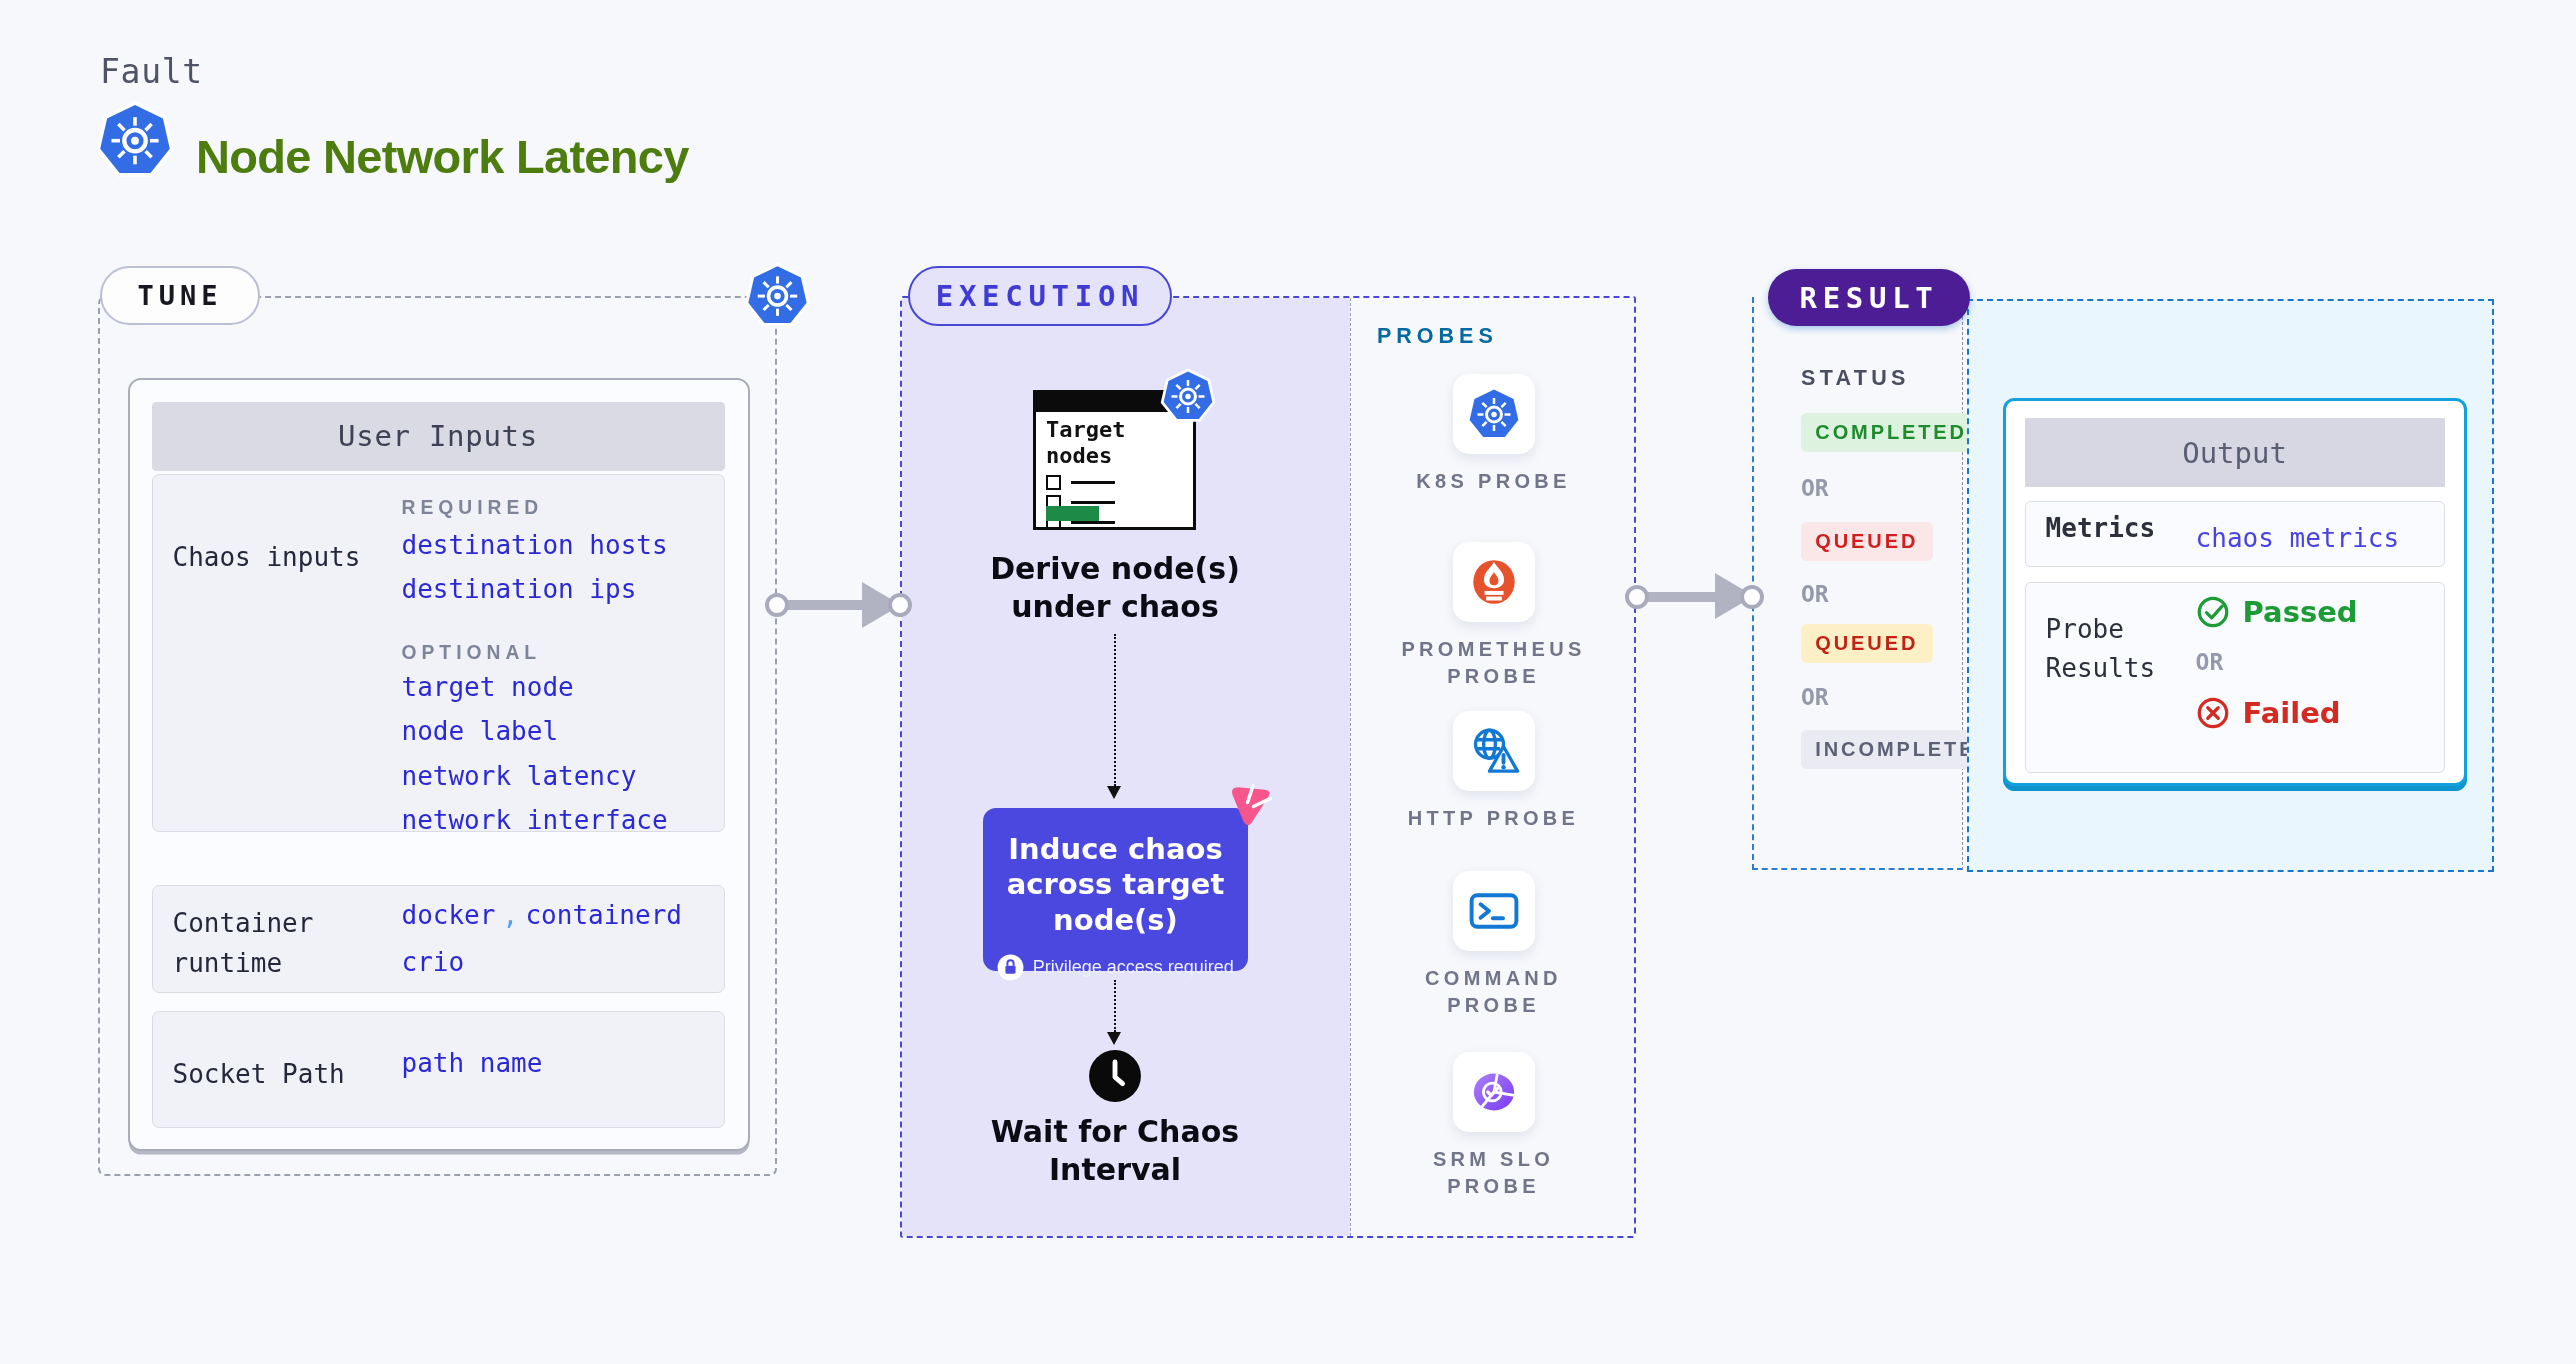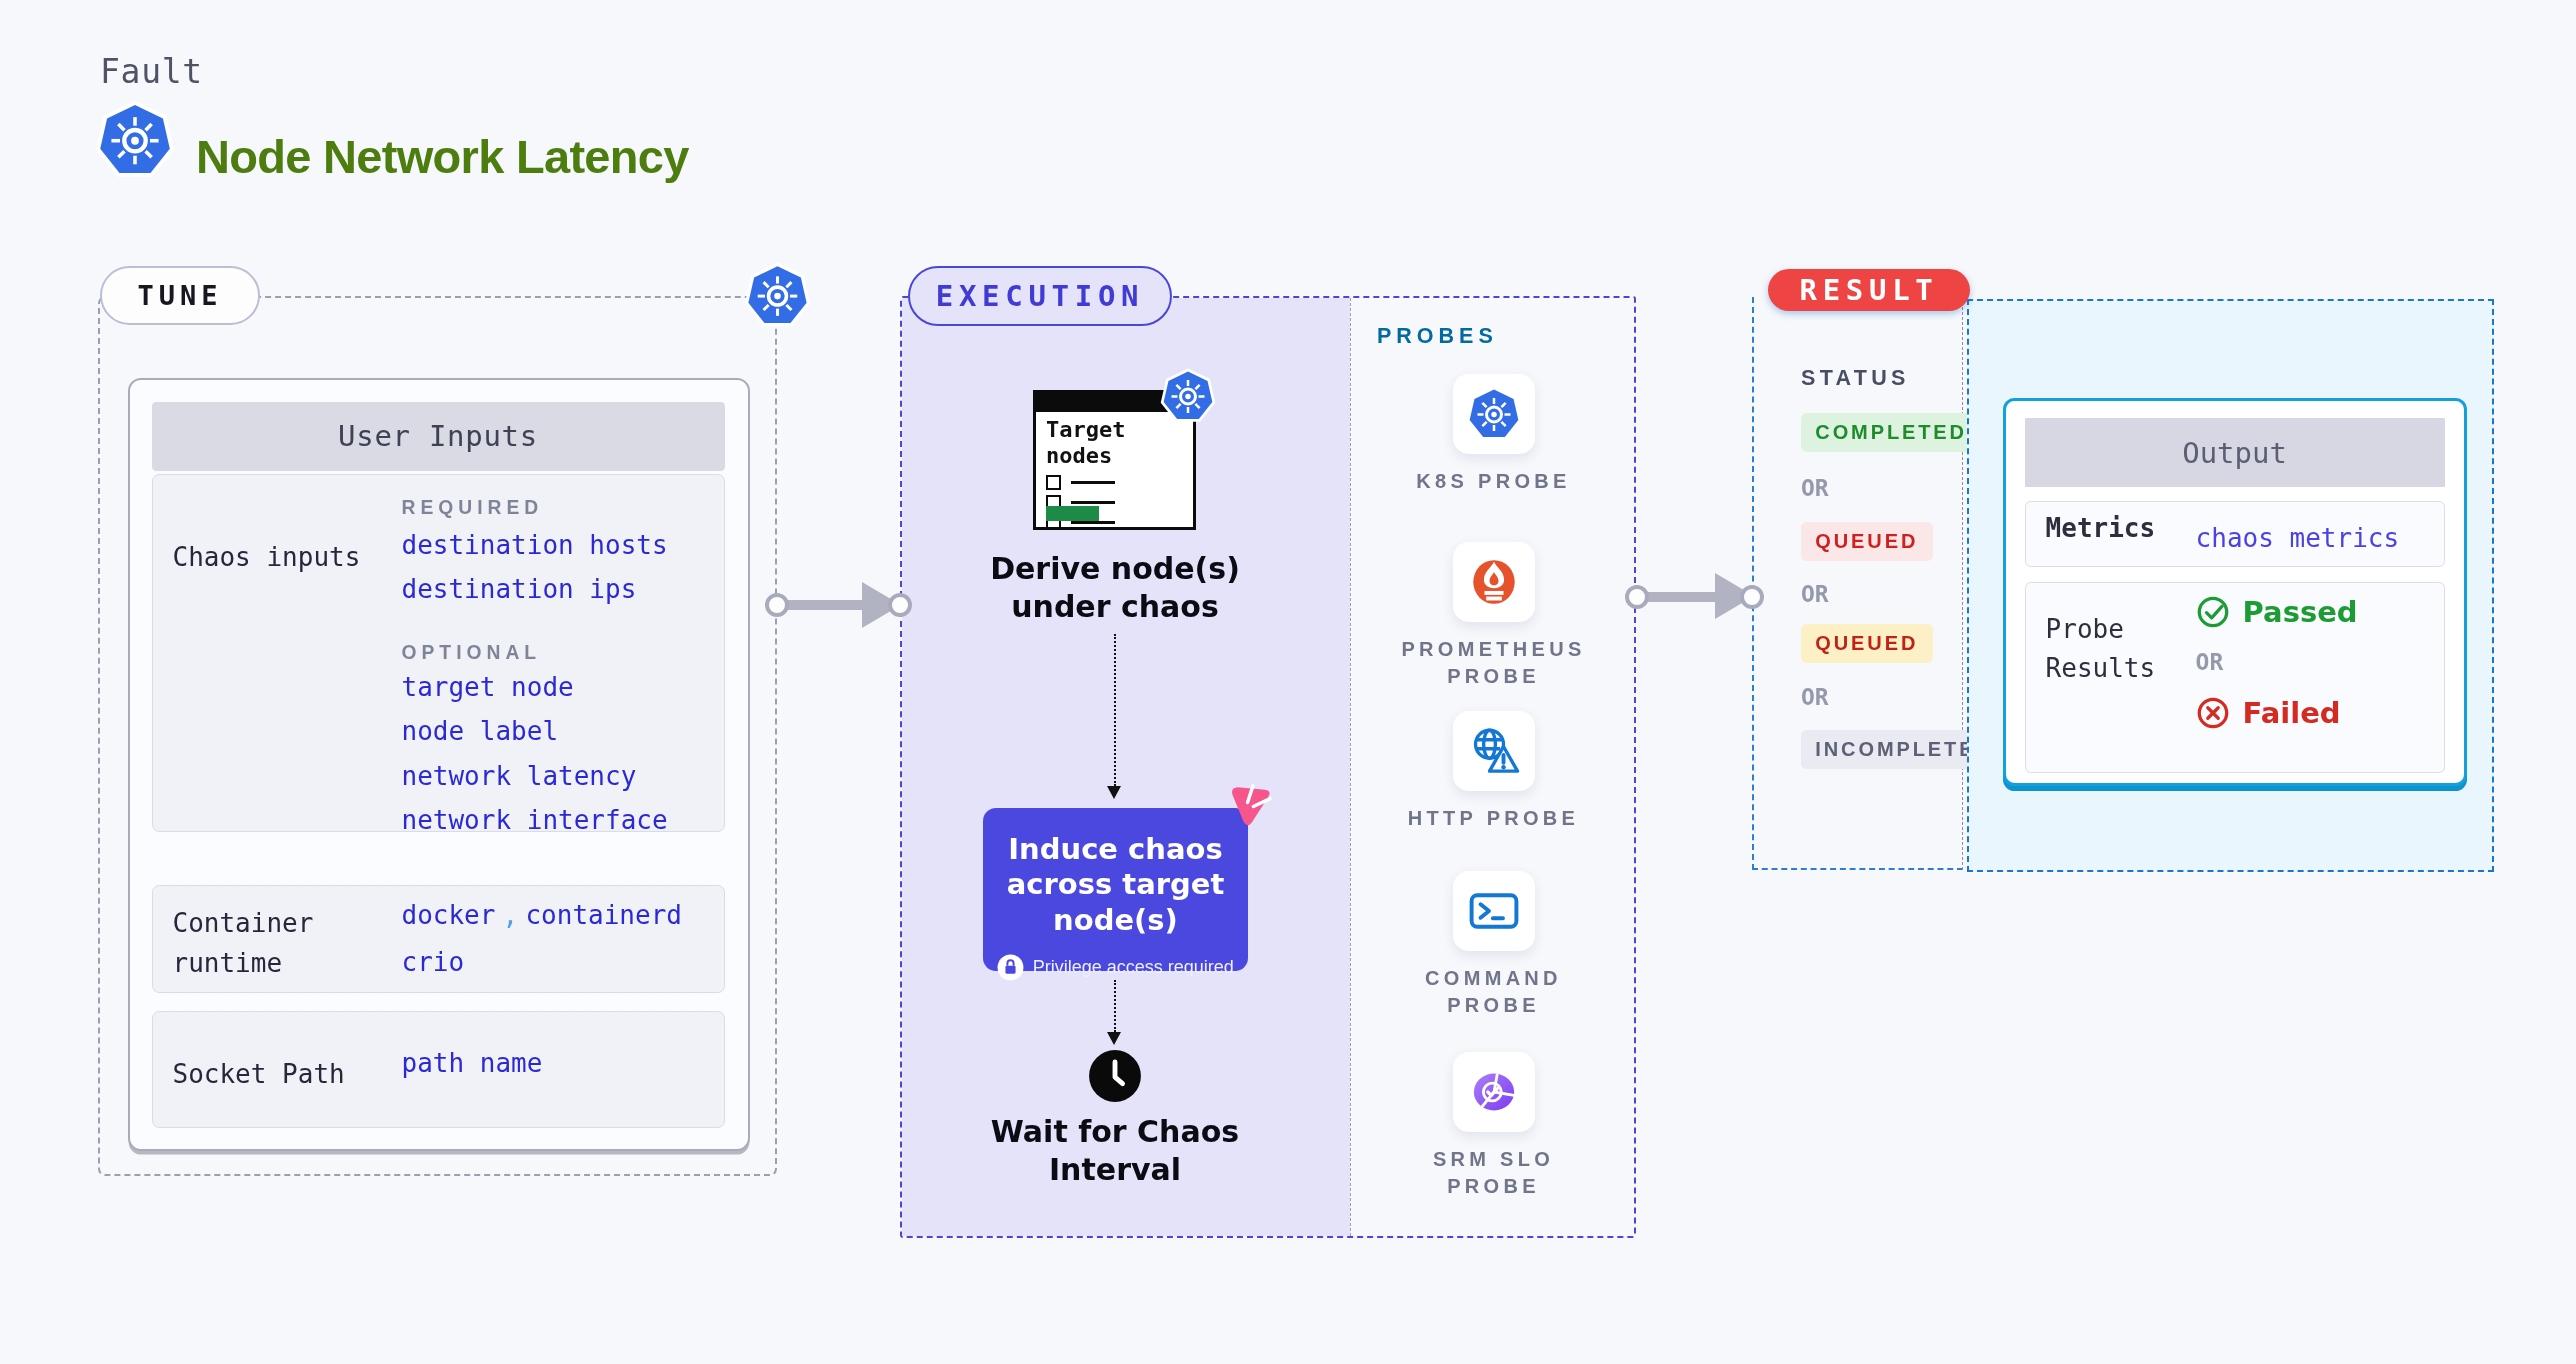--- a/index.html
+++ b/index.html
@@ -114,22 +114,22 @@
   .probe-card { width:82px; height:80px; background:#fff; border-radius:15.8px;
                 display:flex; align-items:center; justify-content:center;
                 box-shadow:0 4.3px 11.5px rgba(40,60,120,.10); }
   .probe-card svg { width:56px; height:56px; }
   .probe-label { margin-top:14.3px; width:185px; text-align:center; font-size:20px; font-weight:700;
                  letter-spacing:4.3px; color:#70758a; line-height:1.35; }
   .probe-1 { top:374px; } .probe-2 { top:542px; } .probe-3 { top:711px; }
   .probe-4 { top:871px; } .probe-5 { top:1052px; }
 
   
-  .result-pill { position:absolute; left:1768px; top:269px; width:202px; height:42px;
-                 background:#ef4444; color:#fff; font-size:29px; letter-spacing:5.7px; z-index:3;
+  .result-pill { position:absolute; left:1768px; top:269px; width:202px; height:57px;
+                 background:#4c1d95; color:#fff; font-size:29px; letter-spacing:5.7px; z-index:3;
                  box-shadow:0 2.9px 7.2px rgba(13,111,200,.35); }
   .status-panel { position:absolute; left:1752px; top:297px; width:211px; height:573px;
                   border-left:2.1px dashed #2c7fd0; border-bottom:2.1px dashed #2c7fd0;
                   border-right:1.4px dashed #8a8fa0; }
   .status-label { position:absolute; left:47px; top:69px; font-size:21.5px; font-weight:700;
                   letter-spacing:4.3px; color:#494e62; }
   .badge { position:absolute; left:47px; padding:7.9px 14.3px; border-radius:5.7px;
            font-size:20px; font-weight:700; letter-spacing:2.9px; }
   .b-completed   { top:116px; background:#def3df; color:#1e8b2d; }
   .b-errored     { top:225px; background:#fbe6e8; color:#cf1f1f; }

